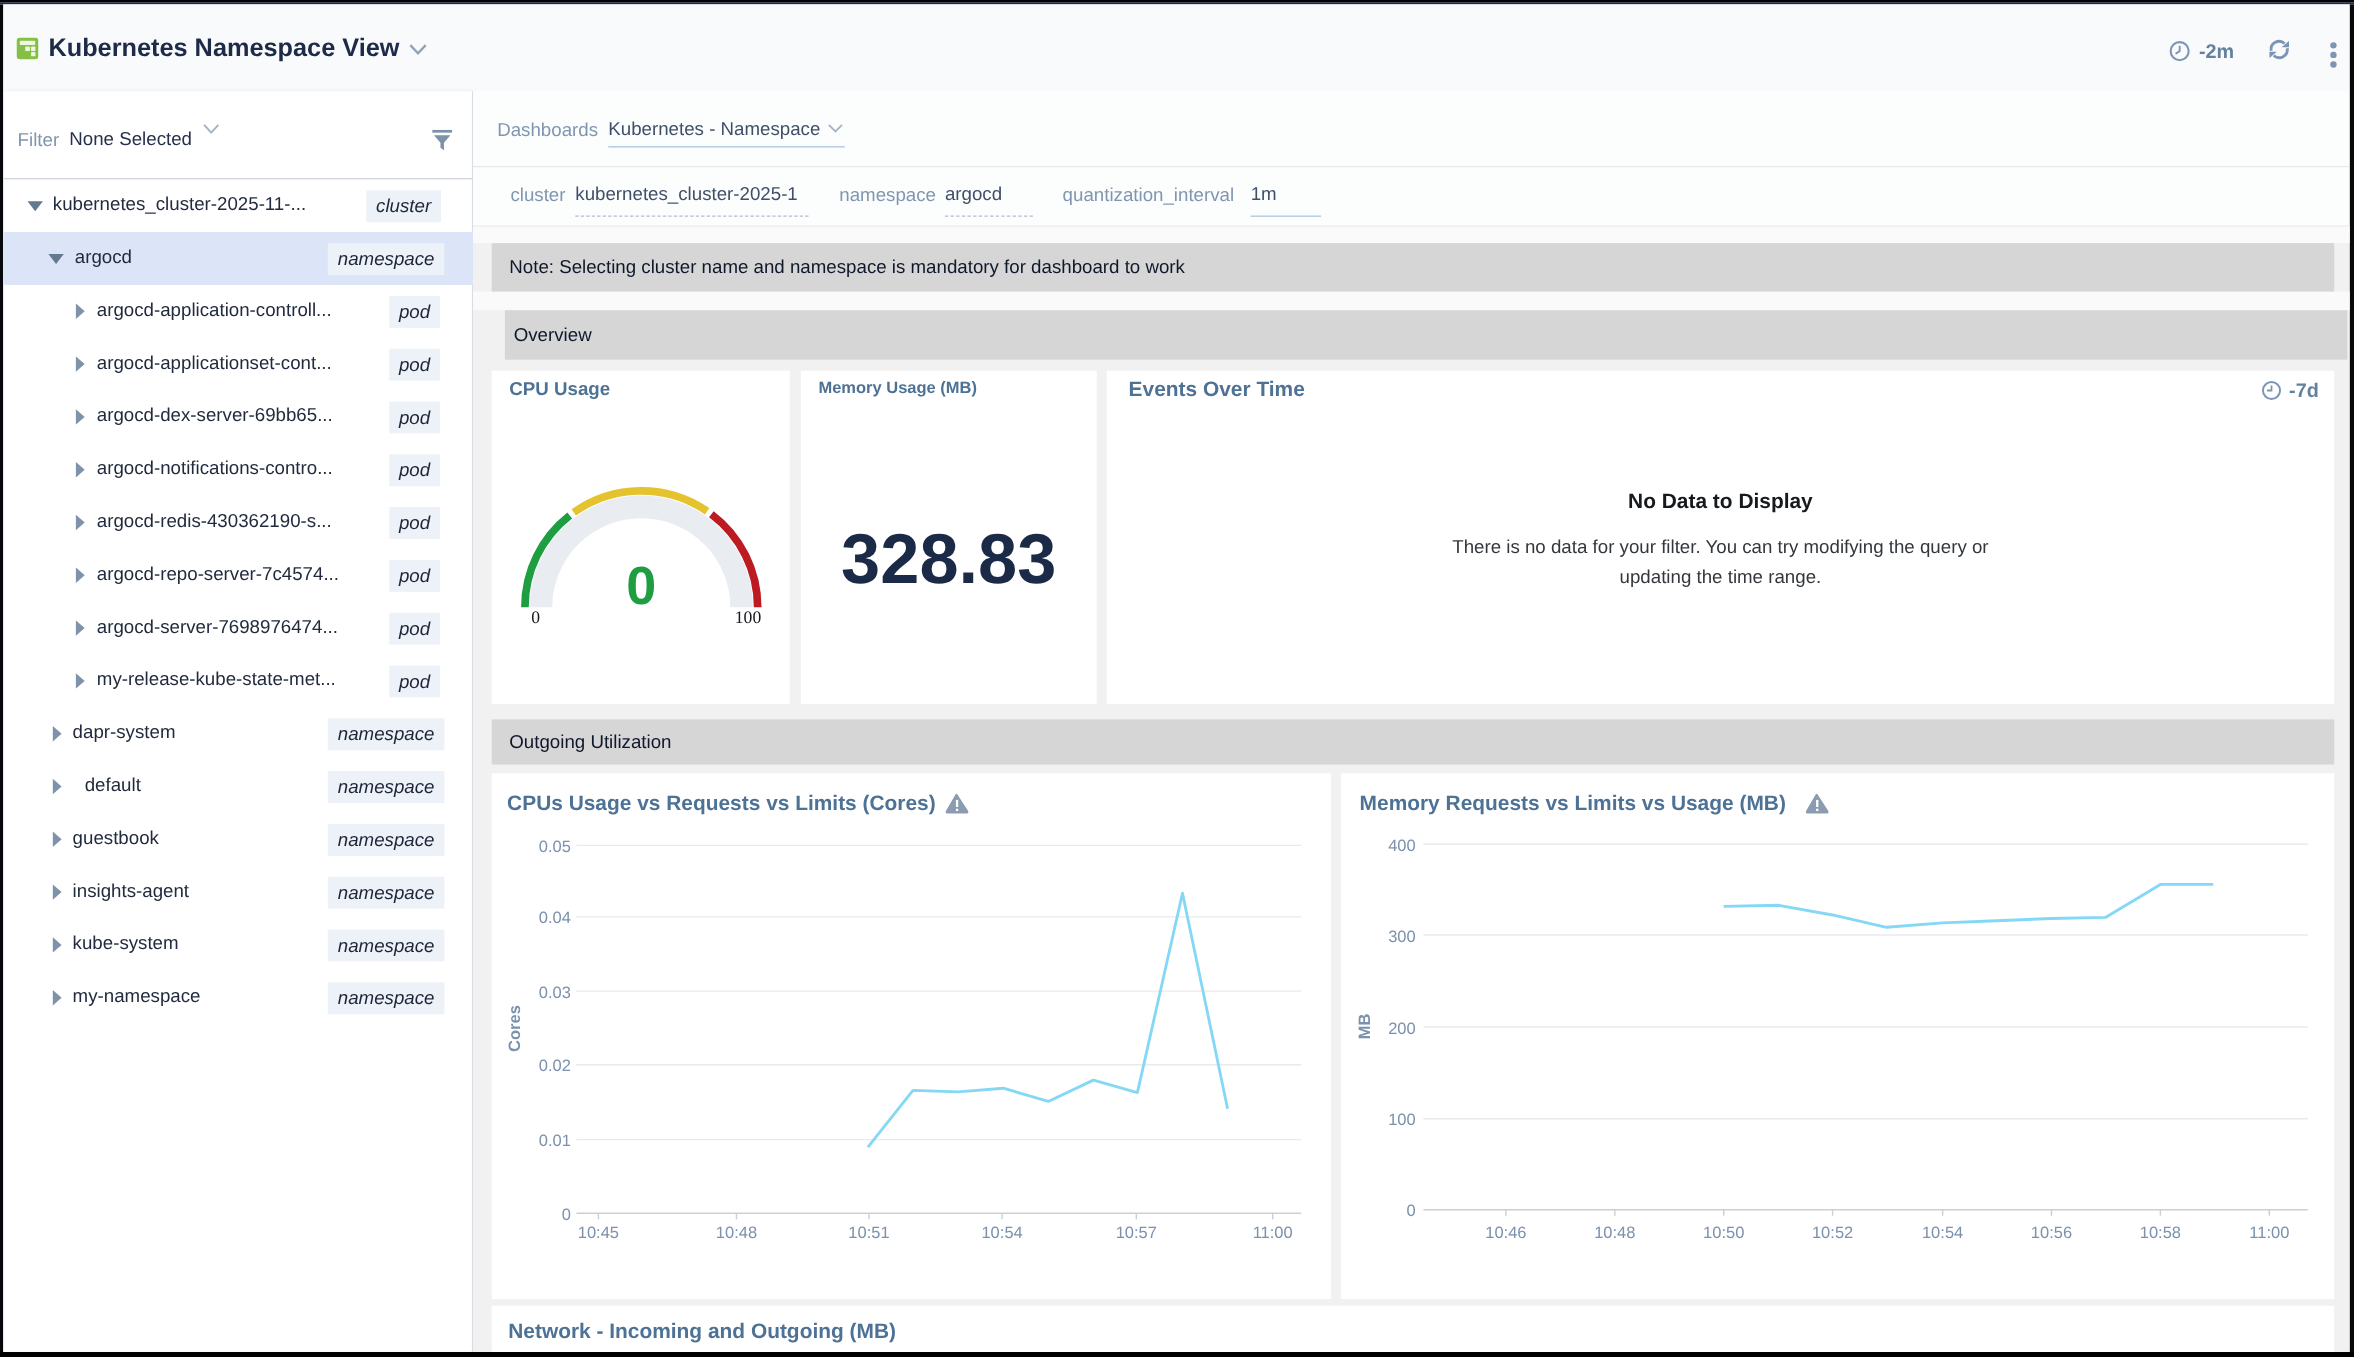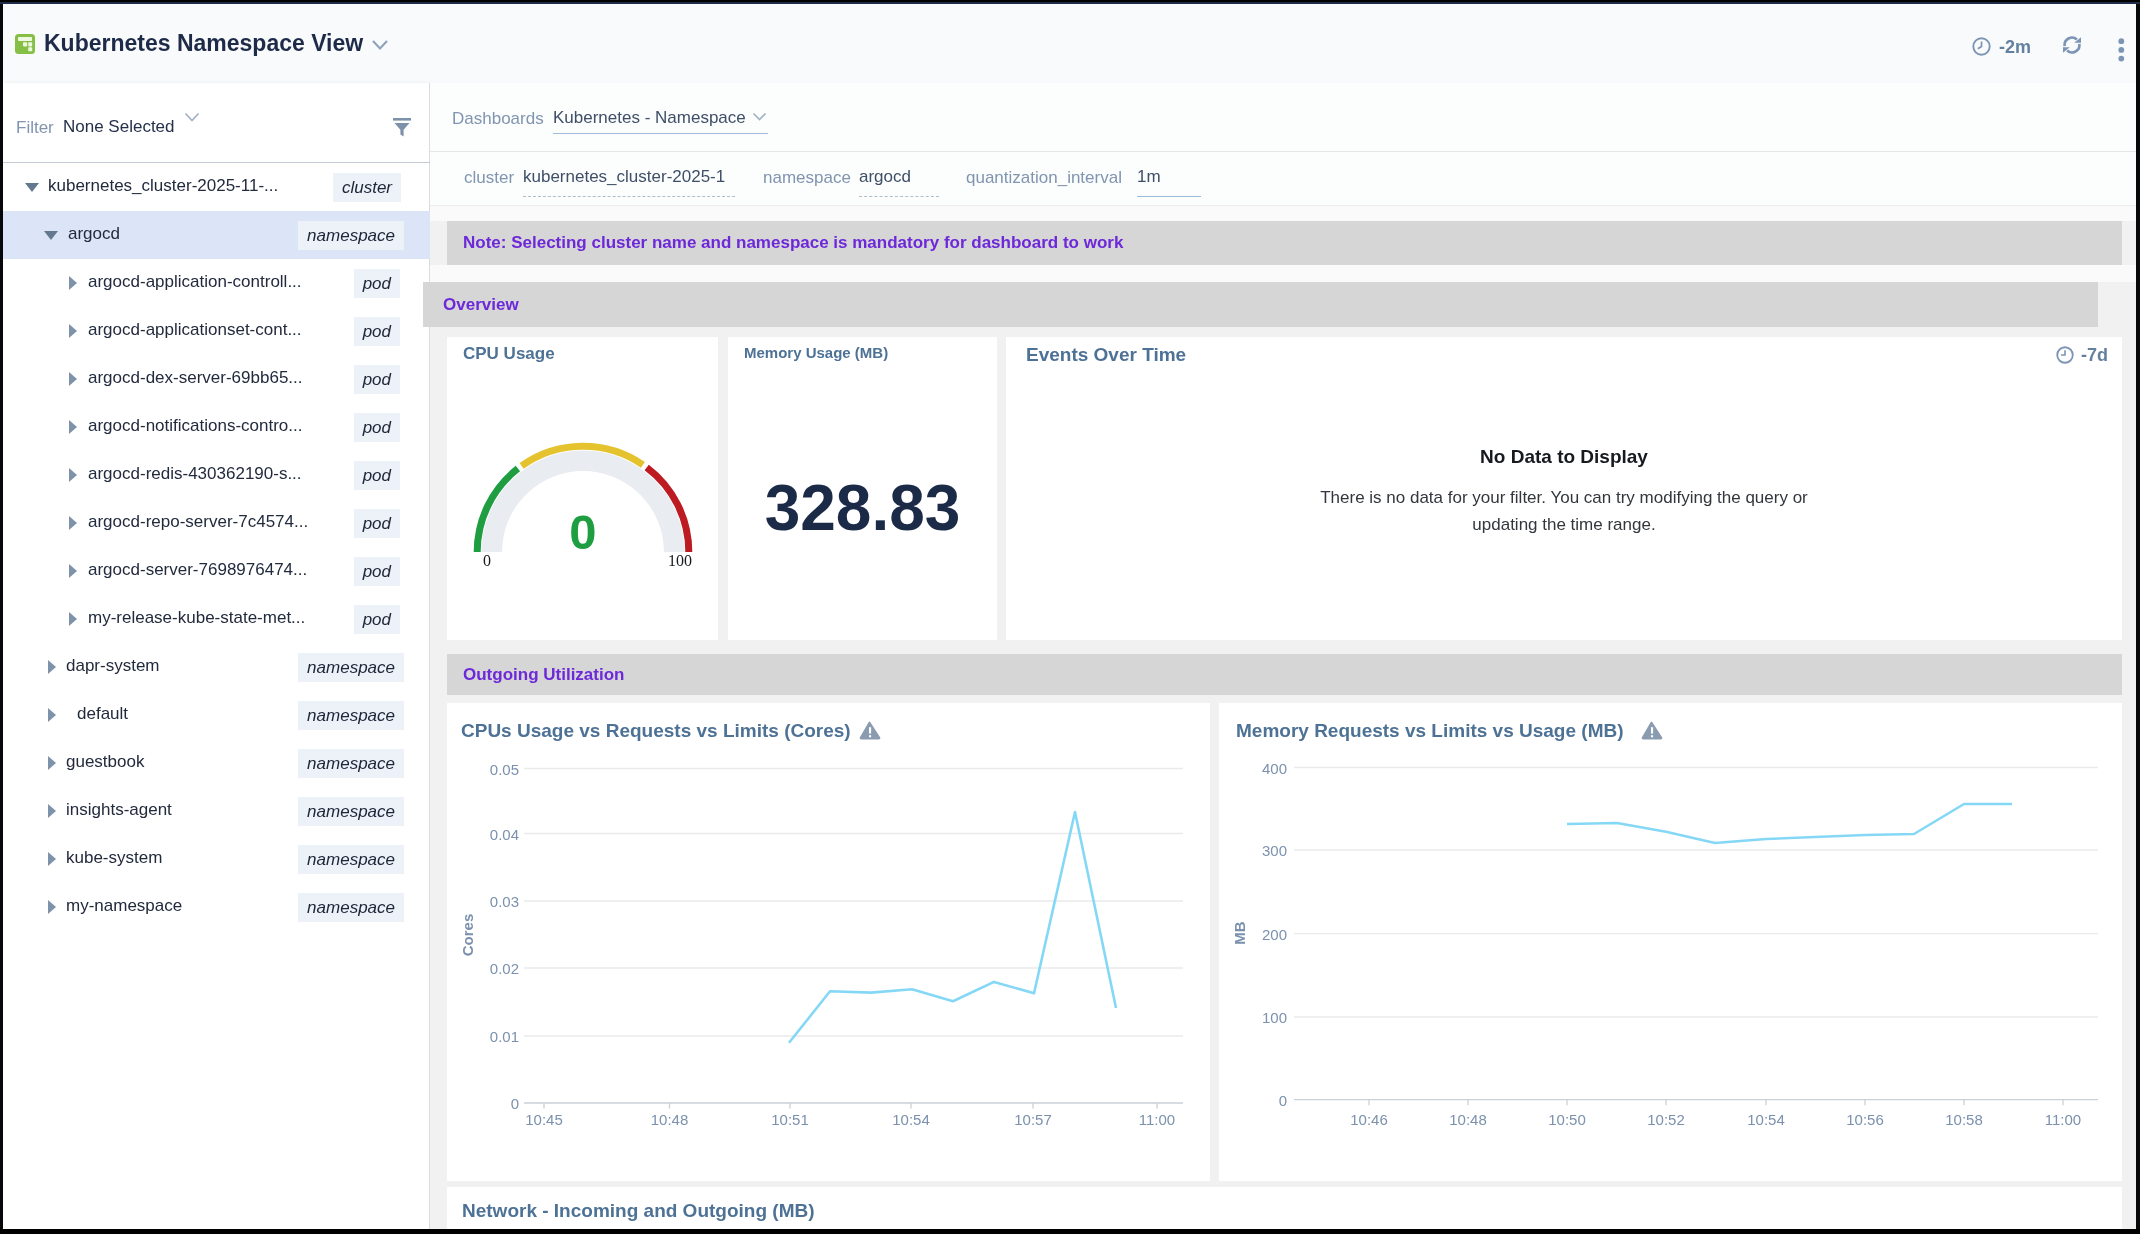--- a/index.html
+++ b/index.html
@@ -1,18 +1,18 @@
 <!DOCTYPE html>
 <html><head><meta charset="utf-8">
 <style>
 *{margin:0;padding:0;box-sizing:border-box}
 html,body{width:2140px;height:1234px;overflow:hidden}
 body{font-family:"Liberation Sans",sans-serif;position:relative;background:#fff}
 .abs{position:absolute}
-.bar{background:#d6d6d6;color:#6d28d9;font-weight:bold;font-size:17px}
+.bar{background:#d6d6d6;color:#0f172a;font-weight:normal;font-size:17px}
 .card{background:#fff;position:absolute}
 .ctitle{color:#4d7295;font-weight:bold}
 .muted{color:#8095b0}
 .val{color:#3f4f68}
 .tag{position:absolute;background:#edf1f8;color:#1d2537;font-style:italic;font-size:17px;height:29px;line-height:29px;padding:0 9px;text-align:center}
 .trow{position:absolute;left:0;width:427px;height:48px}
 .ttext{position:absolute;font-size:17px;color:#222b3d;top:13px;white-space:nowrap}
 .tri-d{position:absolute;width:0;height:0;border-left:7px solid transparent;border-right:7px solid transparent;border-top:9px solid #64798f;top:20px}
 .tri-r{position:absolute;width:0;height:0;border-top:7px solid transparent;border-bottom:7px solid transparent;border-left:8px solid #7e92a9;top:17px}
 .axlbl{font-size:15px;fill:#7b91ad}
@@ -160,21 +160,21 @@
   </svg>
 <div class="abs" style="left:430px;top:151px;width:1706px;height:1px;background:#e4e6e9"></div>
 <div class="abs muted" style="left:464px;top:168px;font-size:17px">cluster</div>
 <div class="abs val" style="left:523px;top:167px;font-size:17px;width:212px;border-bottom:1px dashed #aebdd0;padding-bottom:9px">kubernetes_cluster-2025-1</div>
 <div class="abs muted" style="left:763px;top:168px;font-size:17px">namespace</div>
 <div class="abs val" style="left:859px;top:167px;font-size:17px;width:80px;border-bottom:1px dashed #aebdd0;padding-bottom:9px">argocd</div>
 <div class="abs muted" style="left:966px;top:168px;font-size:17px">quantization_interval</div>
 <div class="abs val" style="left:1139px;top:167px;font-size:17px;width:64px;border-bottom:1px solid #9cbcd9;padding-bottom:9px;margin-left:-2px">1m</div>
 <div class="abs" style="left:430px;top:205px;width:1706px;height:1px;background:#ebebec"></div>
 <div class="abs bar" style="left:447px;top:221px;width:1675px;height:44px;line-height:44px;padding-left:16px">Note: Selecting cluster name and namespace is mandatory for dashboard to work</div>
-<div class="abs bar" style="left:423px;top:282px;width:1675px;height:45px;line-height:45px;padding-left:20px">Overview</div>
+<div class="abs bar" style="left:459px;top:282px;width:1675px;height:45px;line-height:45px;padding-left:8px">Overview</div>
 <div class="card" style="left:447px;top:337px;width:271px;height:303px"></div>
 <div class="abs ctitle" style="left:463px;top:344px;font-size:17px">CPU Usage</div>
 <div class="card" style="left:728px;top:337px;width:269px;height:303px"></div>
 <div class="abs ctitle" style="left:744px;top:344px;font-size:15px">Memory Usage (MB)</div>
 <div class="abs" style="left:728px;top:476px;width:269px;line-height:1;text-align:center;font-size:64px;font-weight:bold;color:#1b2a47">328.83</div>
 <div class="card" style="left:1006px;top:337px;width:1116px;height:303px"></div>
 <div class="abs ctitle" style="left:1026px;top:344px;font-size:19px">Events Over Time</div>
 <svg class="abs" style="left:2056px;top:346px" width="18" height="18" viewBox="0 0 19 19">
  <circle cx="9.5" cy="9.5" r="8.2" fill="none" stroke="#7d95b4" stroke-width="1.9"></circle>
  <polyline points="5.2,9.5 9.5,9.5 9.5,4.6" fill="none" stroke="#7d95b4" stroke-width="1.7"></polyline>

